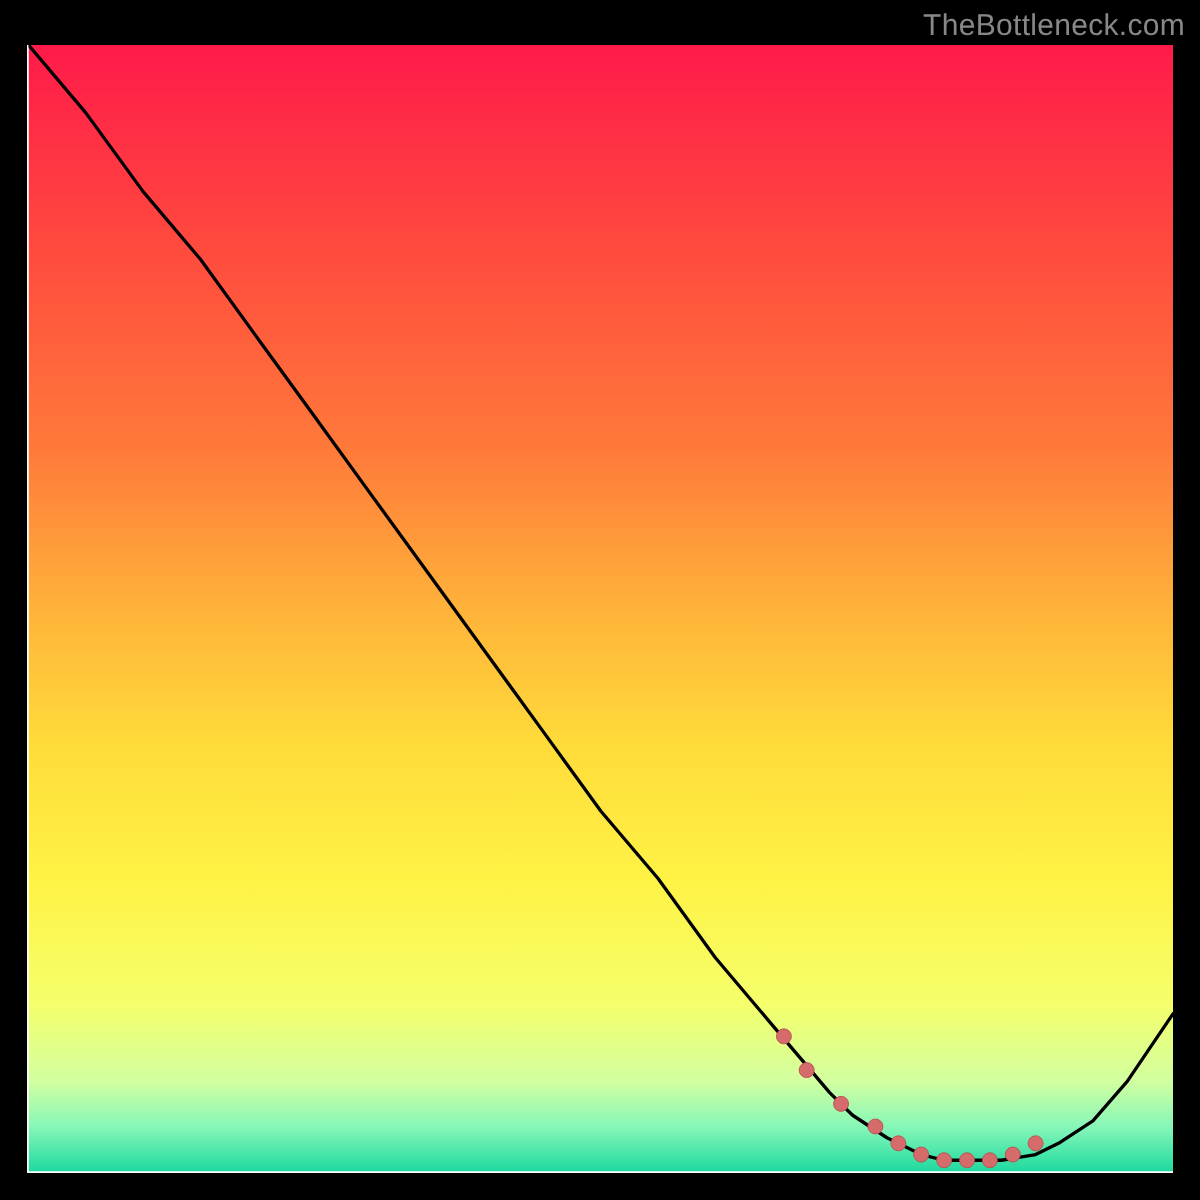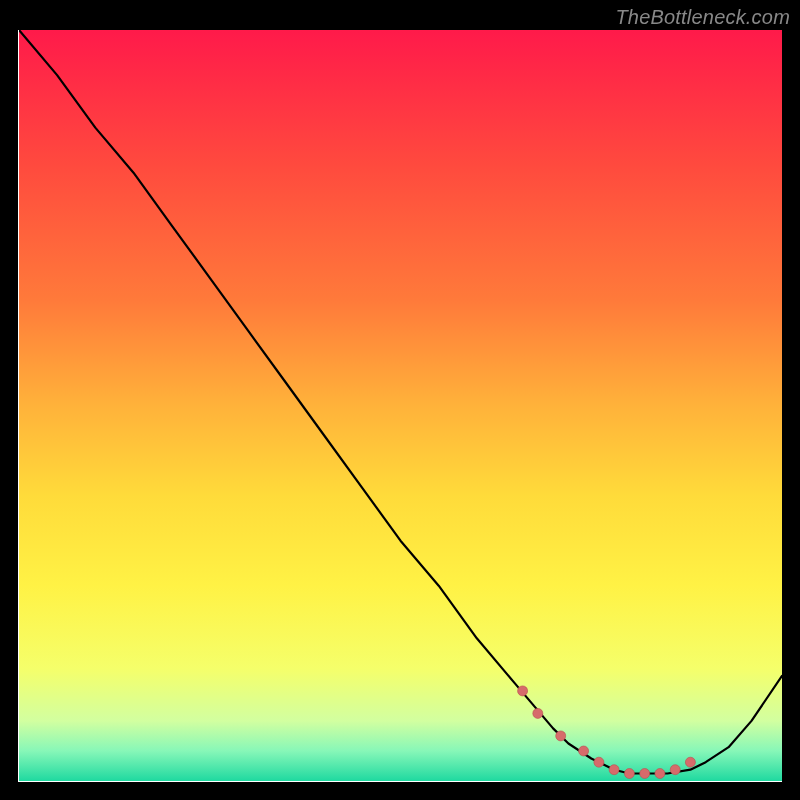--- a/index.html
+++ b/index.html
@@ -12,21 +12,20 @@
     font-family: Arial, sans-serif;
   }
   .attribution {
     position: absolute;
     top: 6px;
     right: 10px;
     color: #888;
     font-size: 20px;
     font-weight: 500;
     letter-spacing: 0.2px;
-    font-style: italic;
   }
   .plot-frame {
     position: absolute;
     left: 18px;
     top: 30px;
     width: 764px;
     height: 752px;
     box-sizing: border-box;
   }
   .axis-line {

